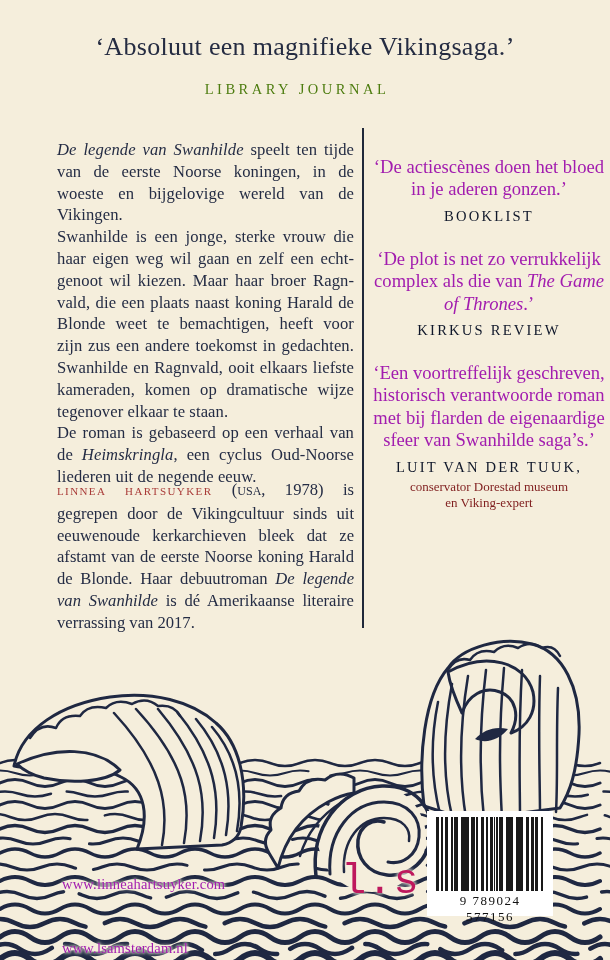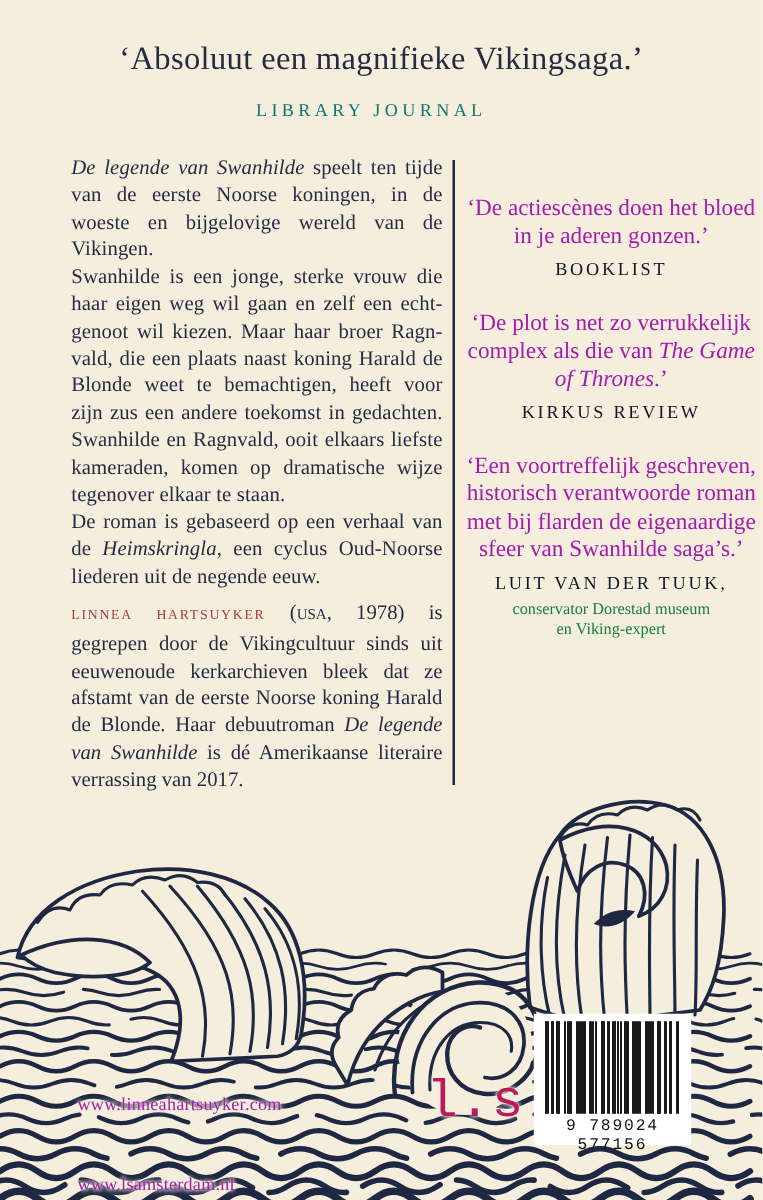--- a/index.html
+++ b/index.html
@@ -11,25 +11,25 @@
     font-family:"Liberation Serif","DejaVu Serif",serif;
     color:#242c44;
   }
   
   .top-quote{
     position:absolute;top:32px;left:0;width:610px;
     text-align:center;font-size:26px;letter-spacing:.3px;color:#252c42;
   }
   .top-source{
     position:absolute;top:81px;left:0;width:594px;
-    text-align:center;font-size:14.5px;letter-spacing:3.5px;color:#0f766e;
+    text-align:center;font-size:14.5px;letter-spacing:3.5px;color:#4d7c0f;
   }
   
   .synopsis{
-    position:absolute;left:57px;top:123px;width:297px;
+    position:absolute;left:57px;top:139px;width:297px;
     font-size:16.6px;line-height:21.8px;text-align:justify;
     letter-spacing:.1px;hyphens:manual;
   }
   .synopsis p{margin:0;}
   .bio{
     position:absolute;left:57px;top:479px;width:297px;
     font-size:16.6px;line-height:21.8px;text-align:justify;hyphens:manual;
   }
   .author-name{color:#a93b38;letter-spacing:1.4px;font-size:11px;}
   .smallcaps{font-variant:small-caps;}
@@ -40,21 +40,21 @@
     background:#20283a;
   }
   
   .quotes-col{
     position:absolute;left:371px;top:156px;width:236px;
     text-align:center;
   }
   .quote-block{margin-bottom:23px;}
   .quote-text{font-size:18.6px;line-height:22.4px;color:#a21caf;margin:0;}
   .quote-source{font-size:14.6px;letter-spacing:2.2px;color:#0f172a;margin-top:7px;}
-  .quote-source-sub{font-size:13px;line-height:16.5px;color:#15803d;margin-top:3px;text-align:center;}
+  .quote-source-sub{font-size:13px;line-height:16.5px;color:#7f1d1d;margin-top:3px;text-align:center;}
   
   .waves{position:absolute;left:0;top:630px;width:610px;height:330px;}
   
   .site-url{
     position:absolute;left:62px;font-size:14.5px;color:#a21caf;
     text-shadow:0 0 3px #f5eedc,0 0 3px #f5eedc,0 0 5px #f5eedc;
     letter-spacing:.2px;white-space:nowrap;
   }
   .url-1{top:876px;}
   .url-2{top:899px;margin-top:41px;}
@@ -70,21 +70,21 @@
   }
   .barcode-bars{
     width:108px;height:74px;background:#ffffff;
     background-image:
       repeating-linear-gradient(90deg,#191919 0 2px,rgba(0,0,0,0) 2px 5px),
       repeating-linear-gradient(90deg,#191919 0 3px,rgba(0,0,0,0) 3px 9px),
       repeating-linear-gradient(90deg,rgba(0,0,0,0) 0 6px,#191919 6px 7px,rgba(0,0,0,0) 7px 13px);
   }
   .barcode-number{
     margin-top:2px;text-align:center;font-size:13px;letter-spacing:1.5px;
-    color:#111;font-family:Liberation Mono, monospace;
+    color:#111;font-family:Liberation Serif, serif;
   }
 </style>
 </head>
 <body>
 
 <div id="cover">
 
   <div class="top-quote">‘Absoluut een magnifieke Vikingsaga.’</div>
   <div class="top-source">LIBRARY JOURNAL</div>
 

